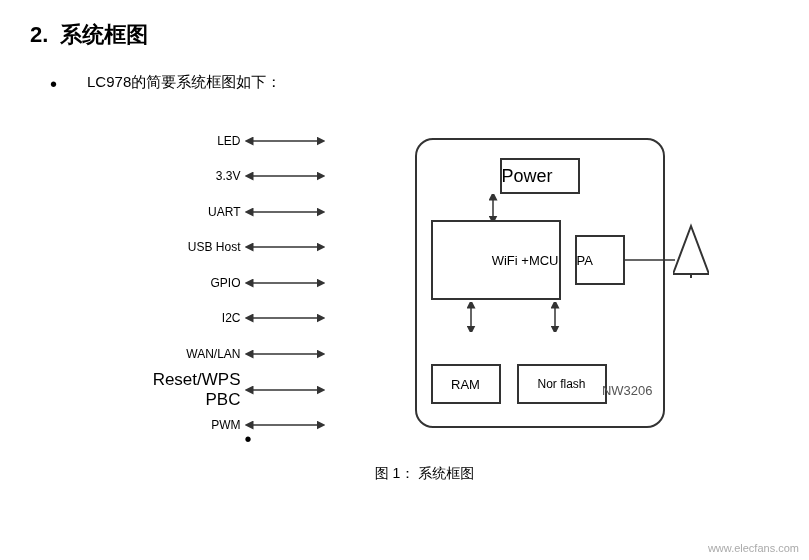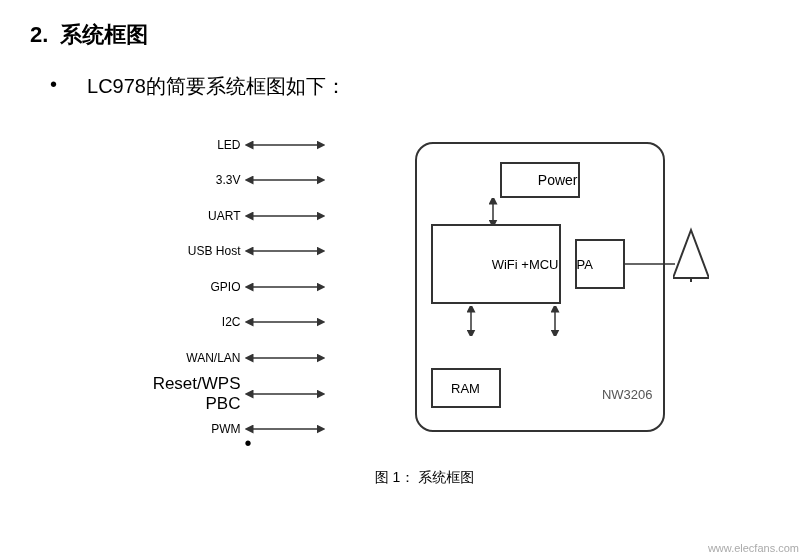--- a/index.html
+++ b/index.html
@@ -34,21 +34,21 @@
       align-items: flex-start;
       margin-bottom: 20px;
       padding-left: 20px;
     }
     .bullet-dot {
       font-size: 20px;
       margin-right: 30px;
       line-height: 1.4;
     }
     .bullet-text {
-      font-size: 20px;
+      font-size: 15px;
       line-height: 1.6;
     }
 
     
     .diagram-wrapper {
       display: flex;
       flex-direction: column;
       align-items: center;
       margin: 10px 0 16px 40px;
     }
@@ -107,22 +107,22 @@
     .power-box {
       position: absolute;
       top: 18px;
       left: 50%;
       transform: translateX(-50%);
       width: 80px;
       height: 36px;
       border: 2px solid #333;
       display: flex;
       align-items: center;
-      justify-content: flex-end;
-      font-size: 14px;
+      justify-content: flex-start;
+      font-size: 18px;
       background: #fff;
     }
 
     
     .wifi-box {
       position: absolute;
       top: 80px;
       left: 14px;
       width: 130px;
       height: 80px;
@@ -362,20 +362,23 @@
               <path d="M0,0 L6,3 L0,6 Z" fill="#333"></path>
             </marker>
         </defs>
         <line x1="8" y1="2" x2="8" y2="28" stroke="#333" stroke-width="1.5" marker-start="url(#va6)" marker-end="url(#va5)"></line>
       </svg>
 
       <div class="ram-box">
         <span>RAM</span>
       </div>
 
+      <div class="norflash-box">
+        <span>Nor flash</span>
+      </div>
 
       <div class="nw-label">
         <span>NW3206</span>
       </div>
 
     </div>
 
   </div>
 
   <div style="width:560px;text-align:left;padding-left:100px;font-size:20px;margin-top:-20px;margin-bottom:4px;">•</div>

